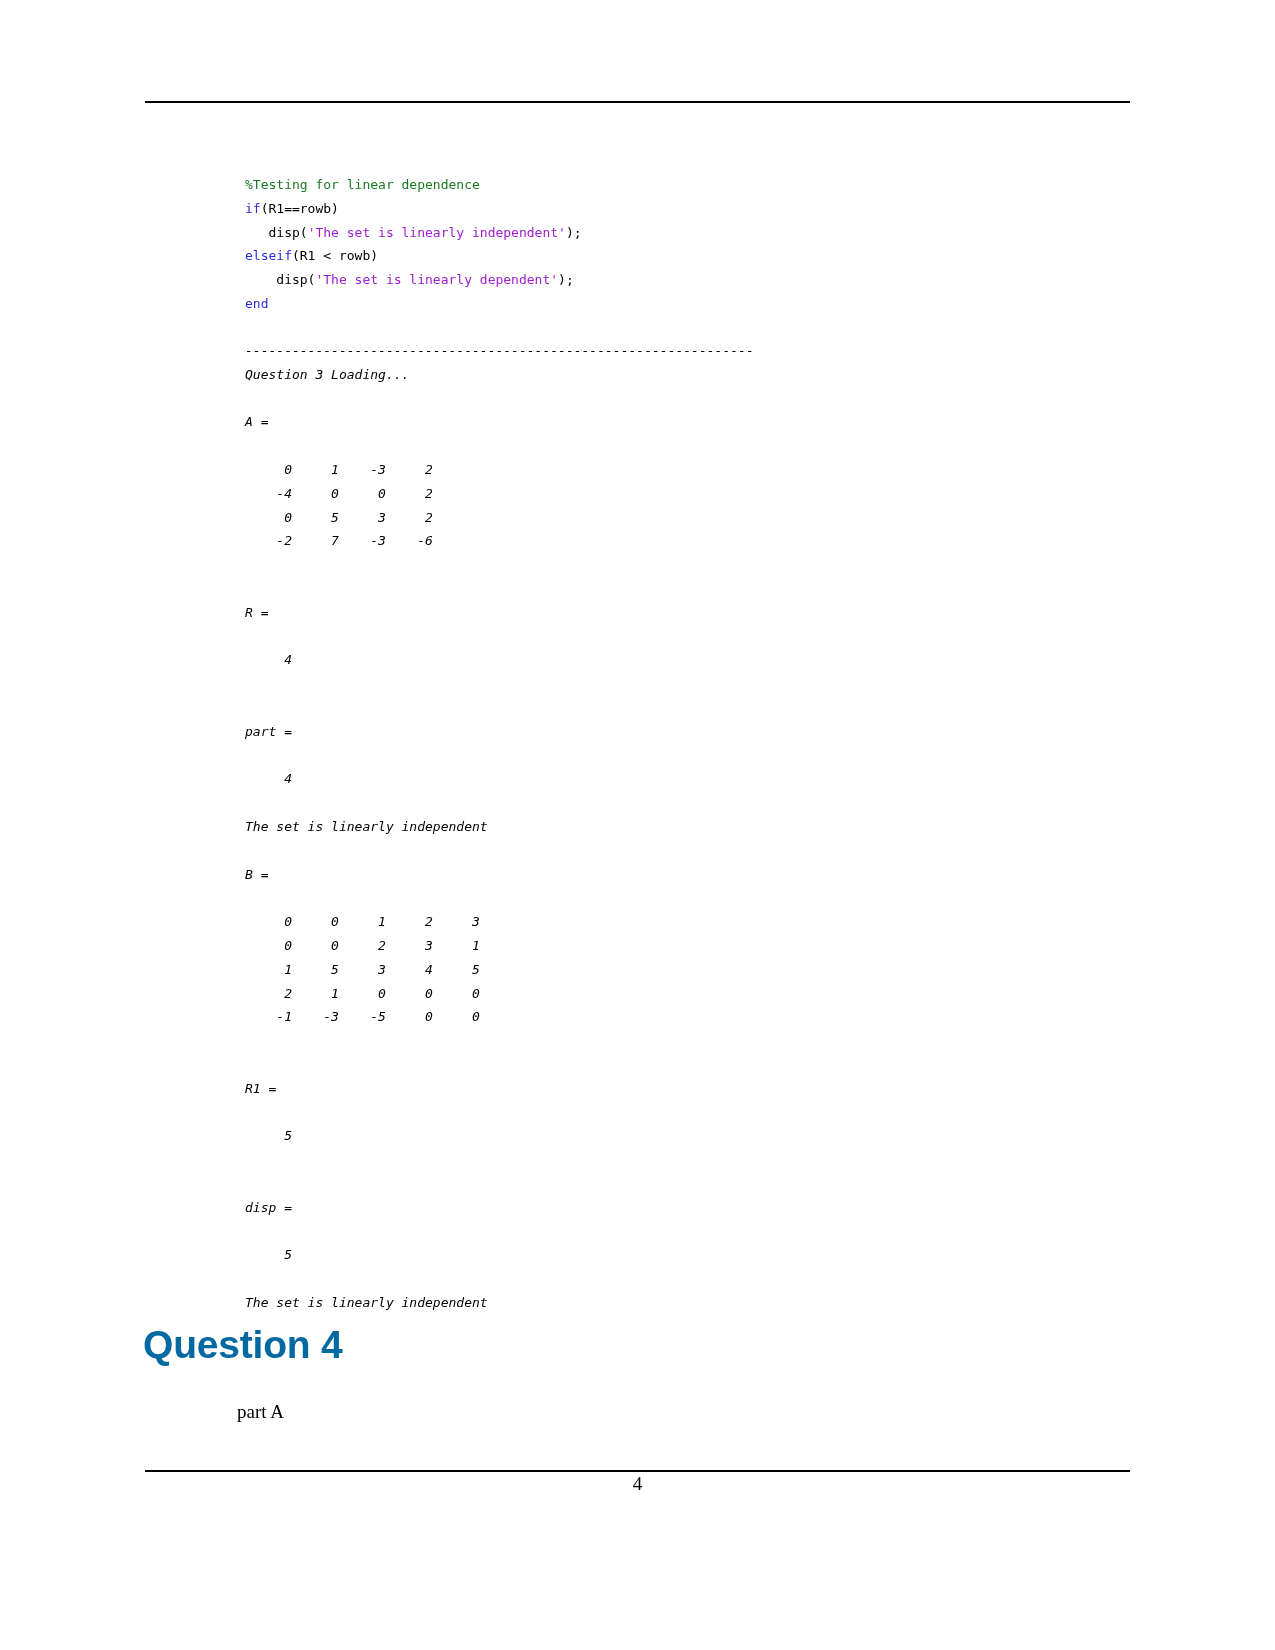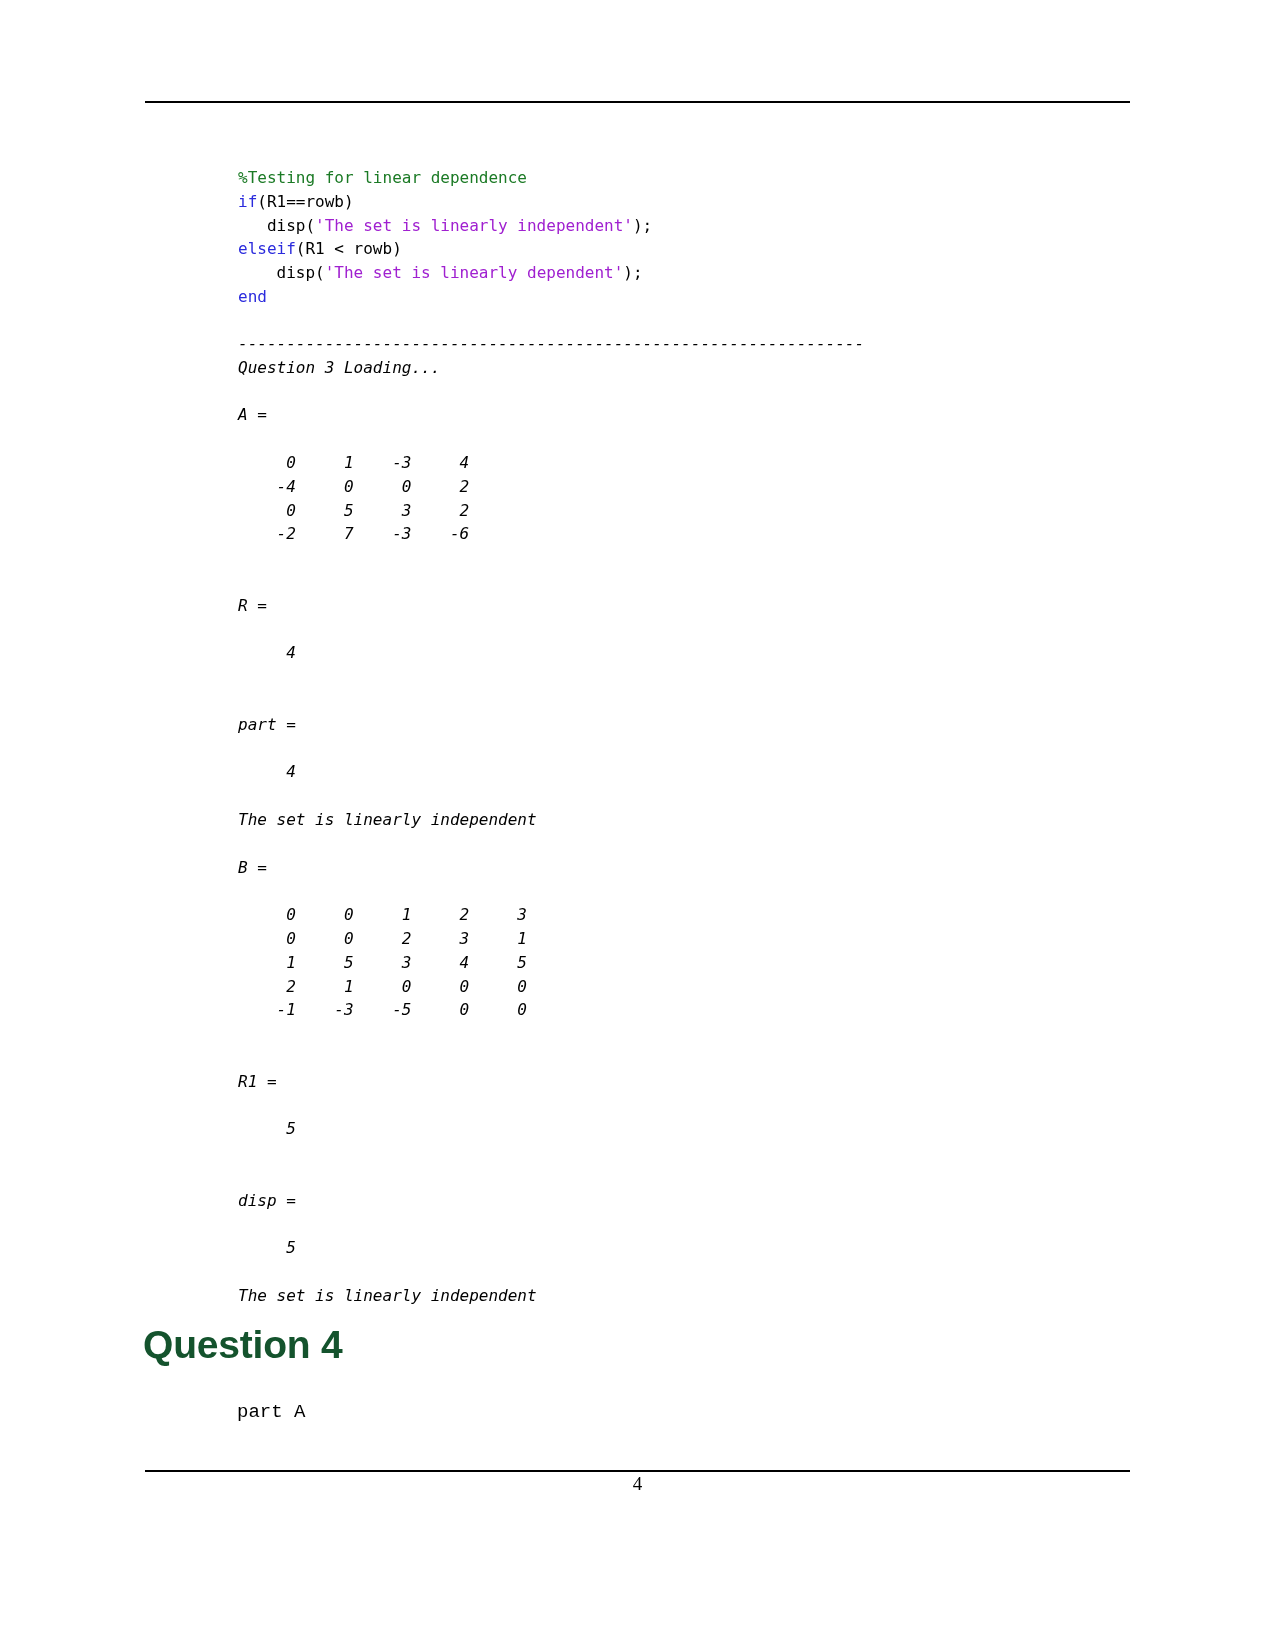--- a/index.html
+++ b/index.html
@@ -55,24 +55,24 @@
   .content {
     position: absolute;
     left: 0;
     top: 0;
     width: 1275px;
   }
 
   
   .code-block,
   .output-block {
-    margin: 1px;
+    margin: 8px;
     padding: 0;
     font-family: "DejaVu Sans Mono", "Liberation Mono", monospace;
-    font-size: 16px;
+    font-size: 13px;
     line-height: 23.8px;
     white-space: pre;
     letter-spacing: 0px;
   }
 
   .code-block {
     position: absolute;
     left: 237px;
     top: 165px;
   }
@@ -95,30 +95,30 @@
 
   
   .heading {
     position: absolute;
     left: 143px;
     top: 1322px;
     font-family: "Liberation Sans", sans-serif;
     font-weight: bold;
     font-size: 39px;
     line-height: 46px;
-    color: #14532d;
+    color: #0369a1;
     letter-spacing: -0.2px;
   }
 
   
   .body-text {
     position: absolute;
     left: 237px;
     top: 1400px;
-    font-family: Liberation Mono, monospace;
+    font-family: Liberation Serif, serif;
     font-size: 19px;
     line-height: 24px;
     color: #000000;
   }
 </style>
 </head>
 <body>
 
 <div class="page">
 
@@ -131,21 +131,21 @@
 <span class="code-line"><span class="tok-plain">   disp(</span><span class="tok-string">'The set is linearly independent'</span><span class="tok-plain">);</span></span>
 <span class="code-line"><span class="tok-keyword">elseif</span><span class="tok-plain">(R1 &lt; rowb)</span></span>
 <span class="code-line"><span class="tok-plain">    disp(</span><span class="tok-string">'The set is linearly dependent'</span><span class="tok-plain">);</span></span>
 <span class="code-line"><span class="tok-keyword">end</span></span></pre>
 
     <pre class="output-block" id="output-block"><span class="out-line">-----------------------------------------------------------------</span>
 <span class="out-line">Question 3 Loading...</span>
 <span class="out-line"></span>
 <span class="out-line">A =</span>
 <span class="out-line"></span>
-<span class="out-line">     0     1    -3     4</span>
+<span class="out-line">     0     1    -3     2</span>
 <span class="out-line">    -4     0     0     2</span>
 <span class="out-line">     0     5     3     2</span>
 <span class="out-line">    -2     7    -3    -6</span>
 <span class="out-line"></span>
 <span class="out-line"></span>
 <span class="out-line">R =</span>
 <span class="out-line"></span>
 <span class="out-line">     4</span>
 <span class="out-line"></span>
 <span class="out-line"></span>

